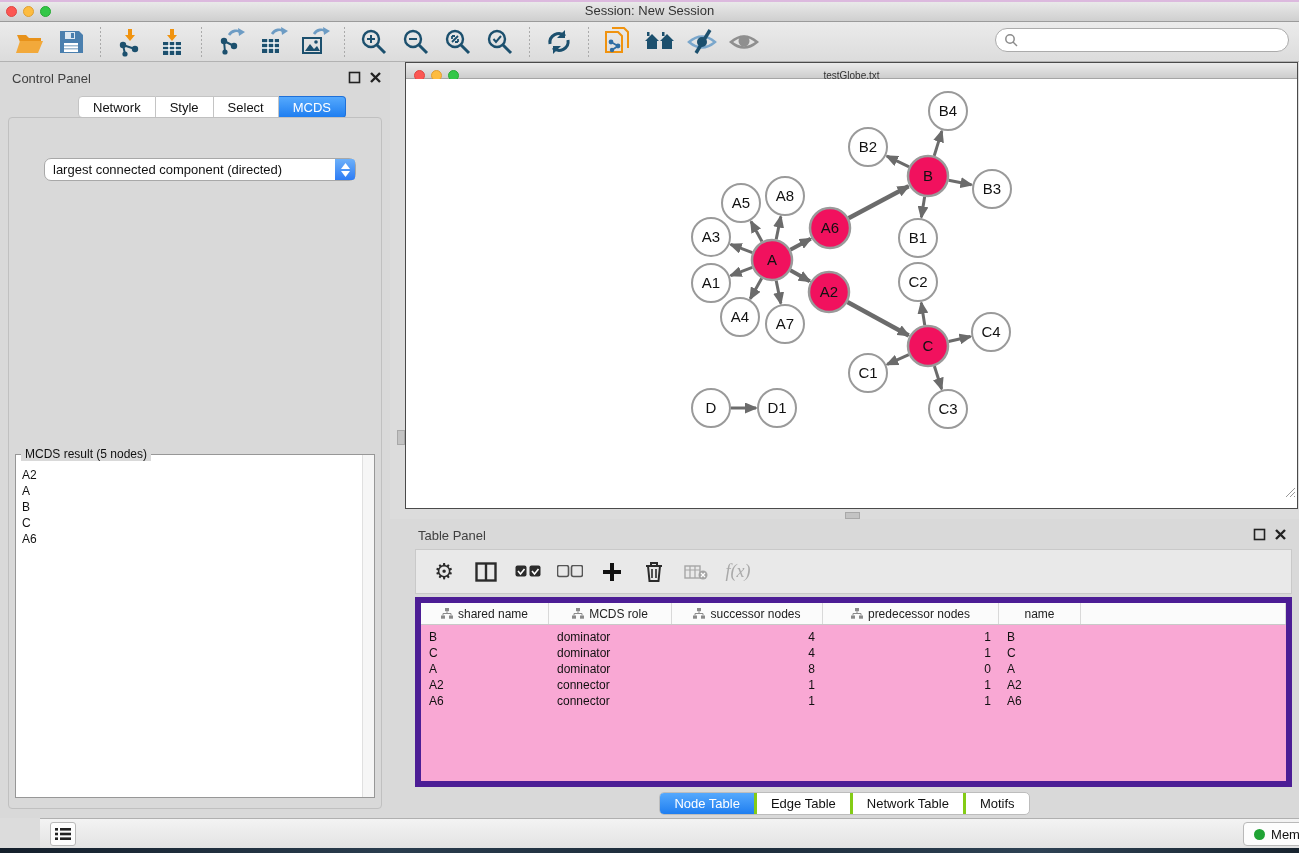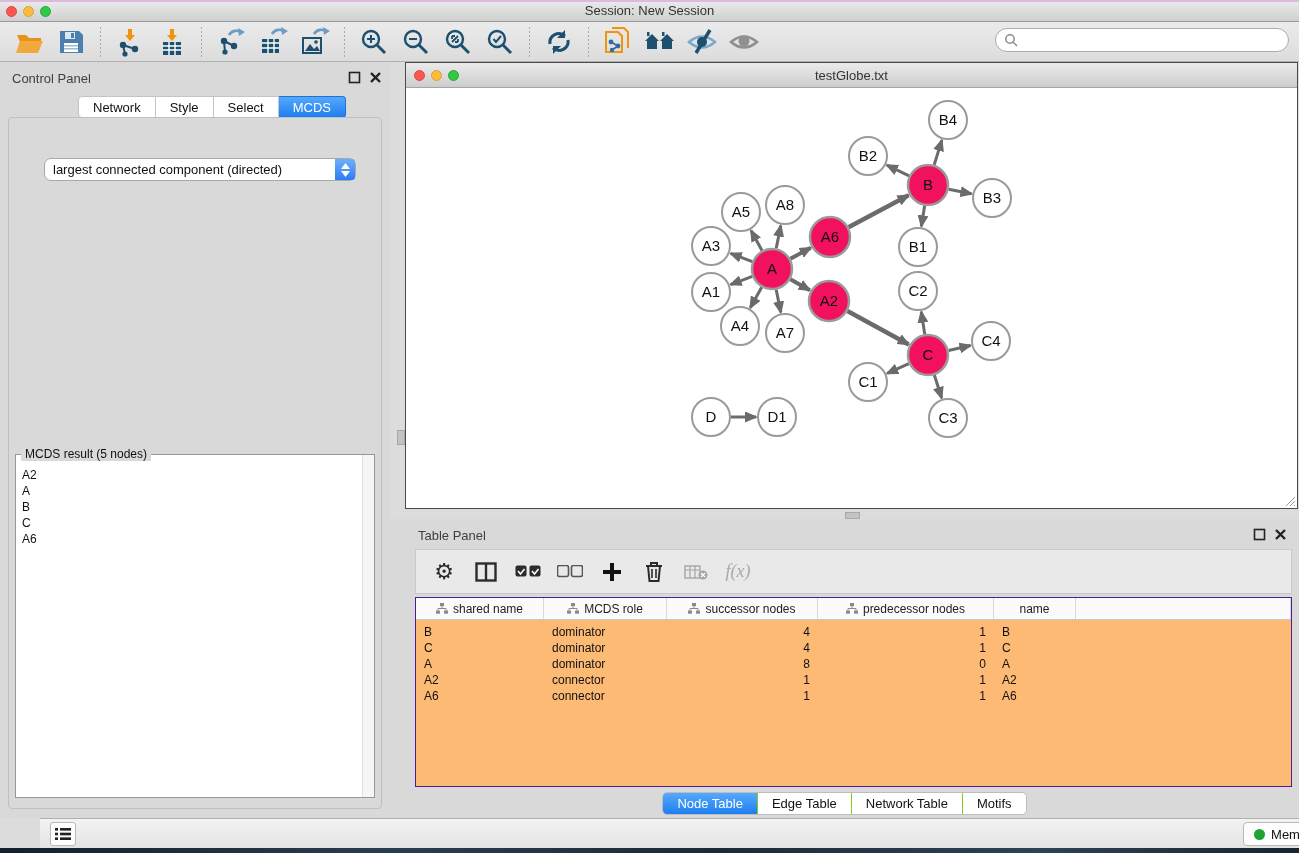--- a/index.html
+++ b/index.html
@@ -53,53 +53,53 @@
   .resultbox { position:absolute; left:6px; top:336px; width:360px; height:344px; background:#fff;
     border:1px solid #979797; }
   .resultbox .legend { position:absolute; left:5px; top:-8px; background:#d9d9d9; padding:0 4px; font-size:12px; color:#111; }
   .resultbox .list { position:absolute; left:0; top:4px; right:12px; bottom:0; padding:8px 0 0 6px; }
   .resultbox .list .item { font-size:12px; line-height:16px; color:#111; }
   .resultbox .vscroll { position:absolute; right:0; top:0; bottom:0; width:12px; background:#f6f6f6; border-left:1px solid #e0e0e0; }
 
   
   .netwin { position:absolute; left:405px; top:62px; width:893px; height:447px;
     border:1px solid #4a4a4a; background:#fff; }
-  .netwin .wtitle { height:25px; background:linear-gradient(#ebebeb,#cdcdcd); border-bottom:1px solid #a5a5a5;
-    text-align:center; line-height:25px; font-size:13px; color:#333; position:relative; }
+  .netwin .wtitle { height:16px; background:linear-gradient(#ebebeb,#cdcdcd); border-bottom:1px solid #a5a5a5;
+    text-align:center; line-height:25px; font-size:10px; color:#333; position:relative; }
   .netwin .lights { left:8px; top:7px; }
   .canvas { position:relative; width:100%; height:420px; background:#fff; }
   .gripe { position:absolute; right:1px; bottom:1px; }
 
   
   .vhandle { position:absolute; left:397px; top:430px; width:8px; height:15px; background:#c3c3c3; border:1px solid #a8a8a8; }
   .hhandle { position:absolute; left:845px; top:512px; width:15px; height:7px; background:#c3c3c3; border:1px solid #a8a8a8; }
 
   
   .tpanel { position:absolute; left:390px; top:519px; width:909px; height:299px; background:#d9d9d9; }
   .tpanel .panel-head .ptitle { left:28px; }
   .tpanel .wctl { right:12px; }
   .ttoolbar { position:absolute; left:25px; top:30px; width:877px; height:45px; background:#e9e9e9;
     border:1px solid #c9c9c9; display:flex; align-items:center; padding-left:14px; gap:14px; }
   .ttbtn { width:28px; height:28px; display:flex; align-items:center; justify-content:center; }
   .fx { font-family:Liberation Serif, serif; font-style:italic; font-size:18px; color:#a9a9a9; }
   .gear-glyph { font-family:"DejaVu Sans",sans-serif; font-size:22px; color:#2b2b2b; line-height:1; }
 
-  .ttable { position:absolute; left:25px; top:78px; width:877px; height:190px; background:#fdba74; border:1px solid #4c1d95; overflow:hidden; }
+  .ttable { position:absolute; left:25px; top:78px; width:877px; height:190px; background:#f9a8d4; border:6px solid #4c1d95; overflow:hidden; }
   .thead { display:grid; grid-template-columns:128px 123px 151px 176px 82px 1fr; height:22px;
     background:#fbfbfb; border-bottom:1px solid #c9c9c9; }
   .th { display:flex; align-items:center; justify-content:center; gap:5px; font-size:12px; color:#222;
     border-right:1px solid #d9d9d9; overflow:hidden; }
   .trow { display:grid; grid-template-columns:128px 123px 151px 176px 82px 1fr; height:16px; }
   .td { font-size:12px; color:#111; line-height:16px; padding:0 8px; white-space:nowrap; overflow:hidden; }
   .td.num { text-align:right; }
   .tbody { padding-top:4px; }
 
   .tabstrip { position:absolute; left:0; top:270px; width:100%; height:29px; display:flex; justify-content:center; align-items:center; }
   .seg { display:flex; border:1px solid #bdbdbd; border-radius:5px; overflow:hidden; background:#fff; height:23px; }
-  .segtab { padding:0 14px; line-height:22px; font-size:13px; color:#111; border-left:1px solid #84cc16; }
+  .segtab { padding:0 14px; line-height:22px; font-size:13px; color:#111; border-left:3px solid #84cc16; }
   .segtab:first-child { border-left:none; }
   .segtab.active { background:linear-gradient(#55a9fd,#1f7ef0); color:#fff; }
 
   
   .statusbar { position:absolute; left:0; top:818px; width:1299px; height:30px;
     background:linear-gradient(#f3f3f3,#e3e3e3); border-top:1px solid #b0b0b0;margin-left:40px; }
   .listbtn { position:absolute; left:10px; top:3px; width:26px; height:24px; background:#fdfdfd;
     border:1px solid #b9b9b9; border-radius:3px; display:flex; align-items:center; justify-content:center; }
   .membtn { position:absolute; right:10px; top:3px; height:24px; background:#fdfdfd; border:1px solid #b9b9b9;
     border-radius:4px; display:flex; align-items:center; gap:6px; padding:0 10px; font-size:13px; color:#111; }

